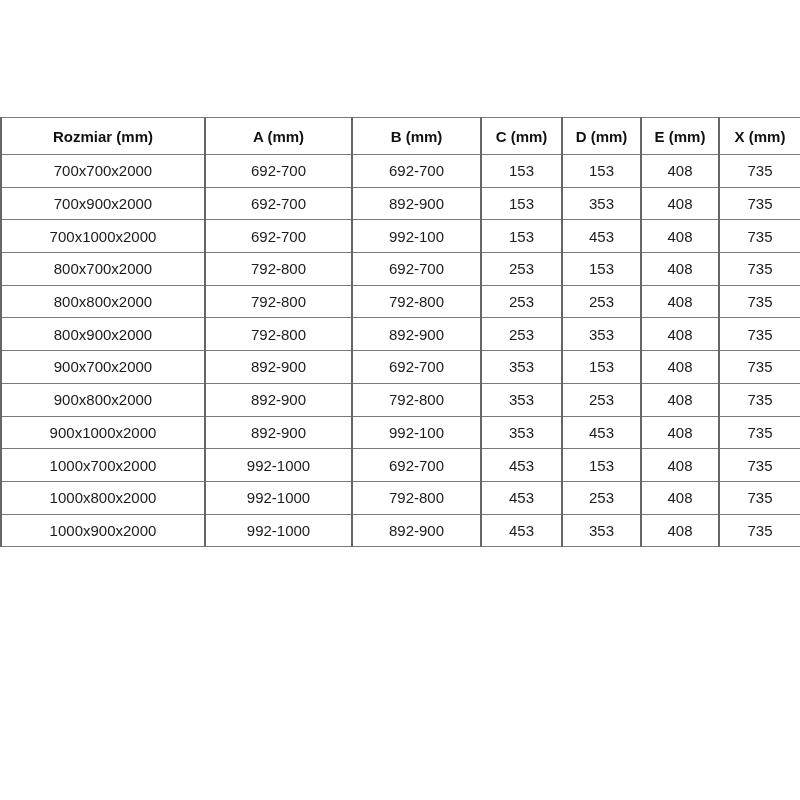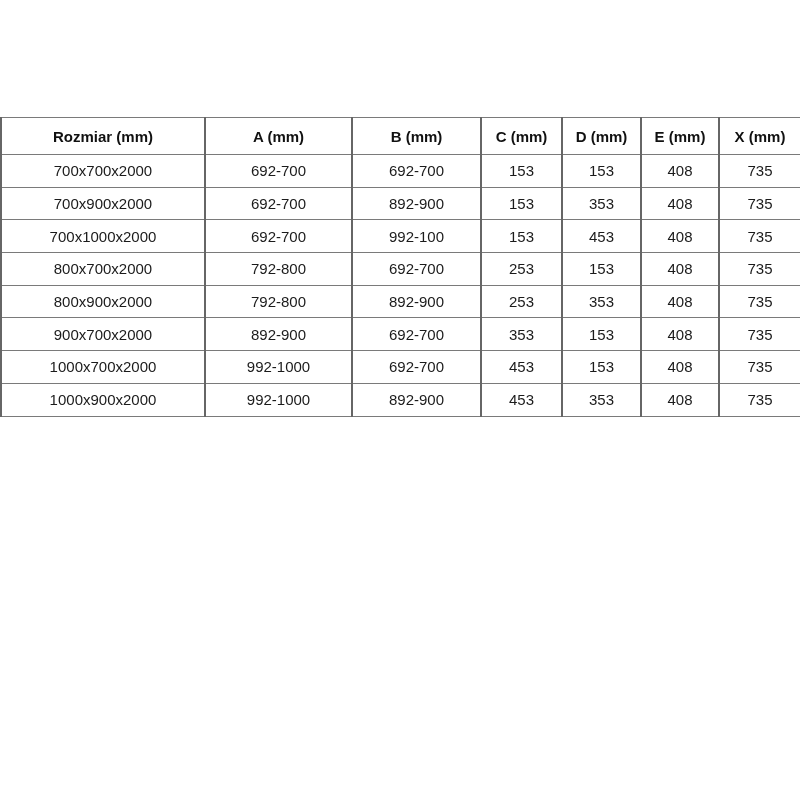--- a/index.html
+++ b/index.html
@@ -108,43 +108,79 @@
         <tr>
           <td>800x700x2000</td>
           <td>792-800</td>
           <td>692-700</td>
           <td>253</td>
           <td>153</td>
           <td>408</td>
           <td>735</td>
         </tr>
         <tr>
+          <td>800x800x2000</td>
+          <td>792-800</td>
+          <td>792-800</td>
+          <td>253</td>
+          <td>253</td>
+          <td>408</td>
+          <td>735</td>
+        </tr>
+        <tr>
           <td>800x900x2000</td>
           <td>792-800</td>
           <td>892-900</td>
           <td>253</td>
           <td>353</td>
           <td>408</td>
           <td>735</td>
         </tr>
         <tr>
           <td>900x700x2000</td>
           <td>892-900</td>
           <td>692-700</td>
           <td>353</td>
           <td>153</td>
           <td>408</td>
           <td>735</td>
         </tr>
         <tr>
+          <td>900x800x2000</td>
+          <td>892-900</td>
+          <td>792-800</td>
+          <td>353</td>
+          <td>253</td>
+          <td>408</td>
+          <td>735</td>
+        </tr>
+        <tr>
+          <td>900x1000x2000</td>
+          <td>892-900</td>
+          <td>992-100</td>
+          <td>353</td>
+          <td>453</td>
+          <td>408</td>
+          <td>735</td>
+        </tr>
+        <tr>
           <td>1000x700x2000</td>
           <td>992-1000</td>
           <td>692-700</td>
           <td>453</td>
           <td>153</td>
+          <td>408</td>
+          <td>735</td>
+        </tr>
+        <tr>
+          <td>1000x800x2000</td>
+          <td>992-1000</td>
+          <td>792-800</td>
+          <td>453</td>
+          <td>253</td>
           <td>408</td>
           <td>735</td>
         </tr>
         <tr>
           <td>1000x900x2000</td>
           <td>992-1000</td>
           <td>892-900</td>
           <td>453</td>
           <td>353</td>
           <td>408</td>

